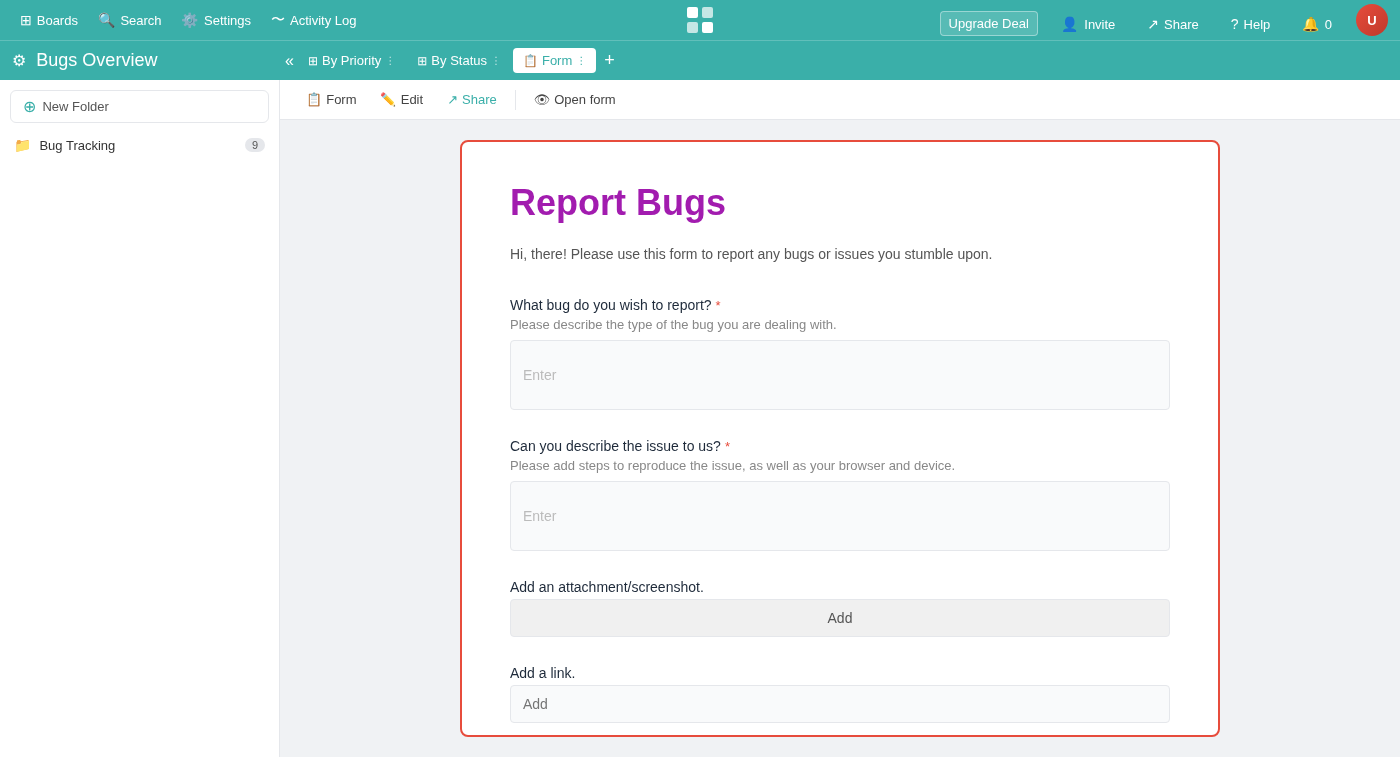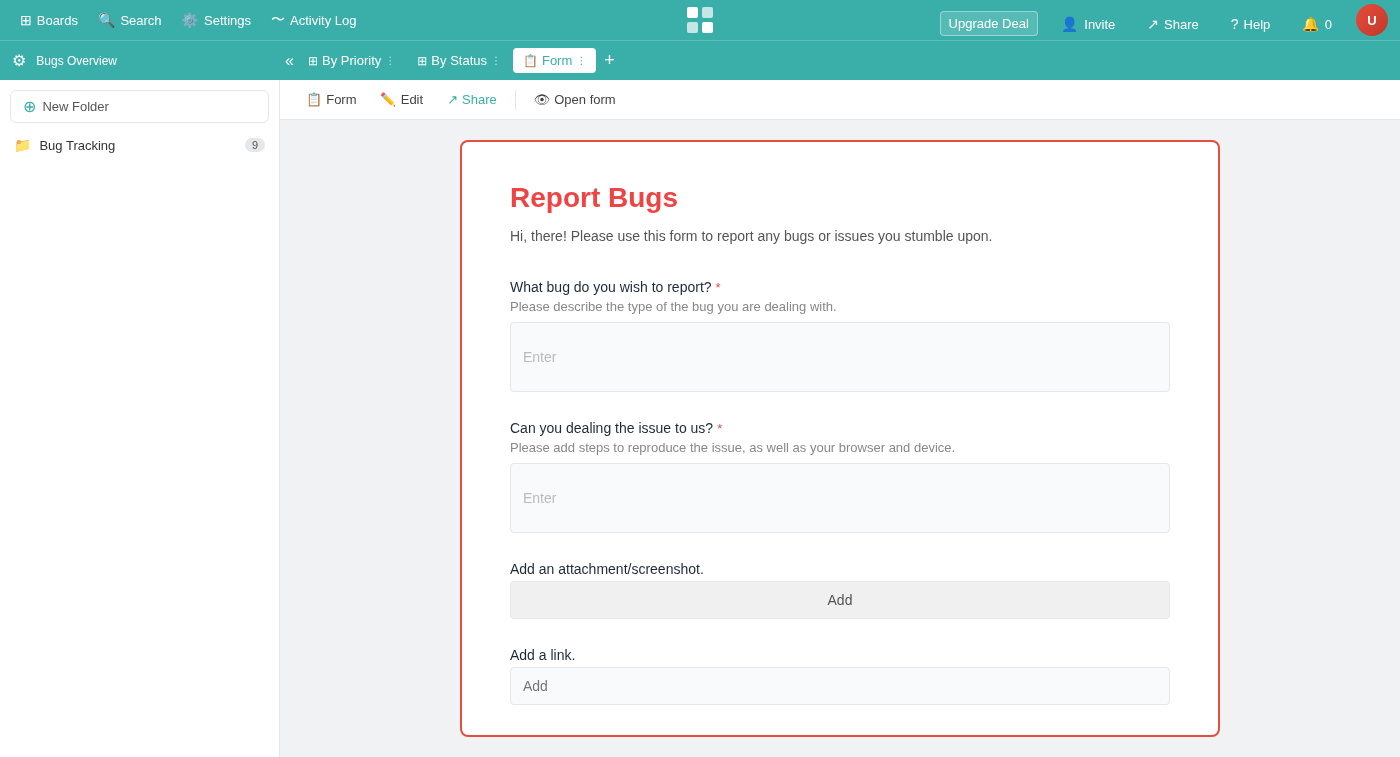--- a/index.html
+++ b/index.html
@@ -32,21 +32,21 @@
       align-items: center;
       padding: 0 8px;
       gap: 0;
       border-top: 1px solid rgba(255,255,255,0.2);
     }
     .sub-nav-left {
       display: flex; align-items: center; gap: 6px;
       width: 290px; flex-shrink: 0;
     }
     .breadcrumb-title {
-      color: white; font-size: 12px; font-weight: 500;
+      color: white; font-size: 18px; font-weight: 500;
       flex: 1;
     }
     .chevron-btn {
       background: none; border: none; color: white; cursor: pointer; font-size: 16px; padding: 2px 4px;
     }
     .sub-nav-tabs { display: flex; align-items: center; gap: 2px; flex: 1; }
     .tab-item {
       display: flex; align-items: center; gap: 4px;
       padding: 5px 10px;
       border-radius: 4px;
@@ -146,24 +146,24 @@
     }
     .form-card {
       background: white;
       border: 2px solid #e74c3c;
       border-radius: 8px;
       padding: 40px 48px;
       width: 760px;
       max-width: 100%;
     }
     .form-title {
-      font-size: 28px;
+      font-size: 36px;
       font-weight: 700;
-      color: #ef4444;
-      margin-bottom: 12px;
+      color: #a21caf;
+      margin-bottom: 20px;
     }
     .form-subtitle {
       font-size: 14px;
       color: #555;
       margin-bottom: 32px;
       line-height: 1.5;
     }
     .form-field { margin-bottom: 28px; }
     .field-label {
       font-size: 14px;
@@ -366,21 +366,21 @@
           <div class="field-label">
             <span>What bug do you wish to report?</span>
             <span class="required-star">*</span>
           </div>
           <p class="field-hint">Please describe the type of the bug you are dealing with.</p>
           <input class="field-input" type="text" placeholder="Enter" style="">
         </div>
 
         <div class="form-field">
           <div class="field-label">
-            <span>Can you dealing the issue to us?</span>
+            <span>Can you describe the issue to us?</span>
             <span class="required-star">*</span>
           </div>
           <p class="field-hint">Please add steps to reproduce the issue, as well as your browser and device.</p>
           <input class="field-input" type="text" placeholder="Enter" style="">
         </div>
 
         <div class="form-field">
           <div class="field-label">
             <span>Add an attachment/screenshot.</span>
           </div>

